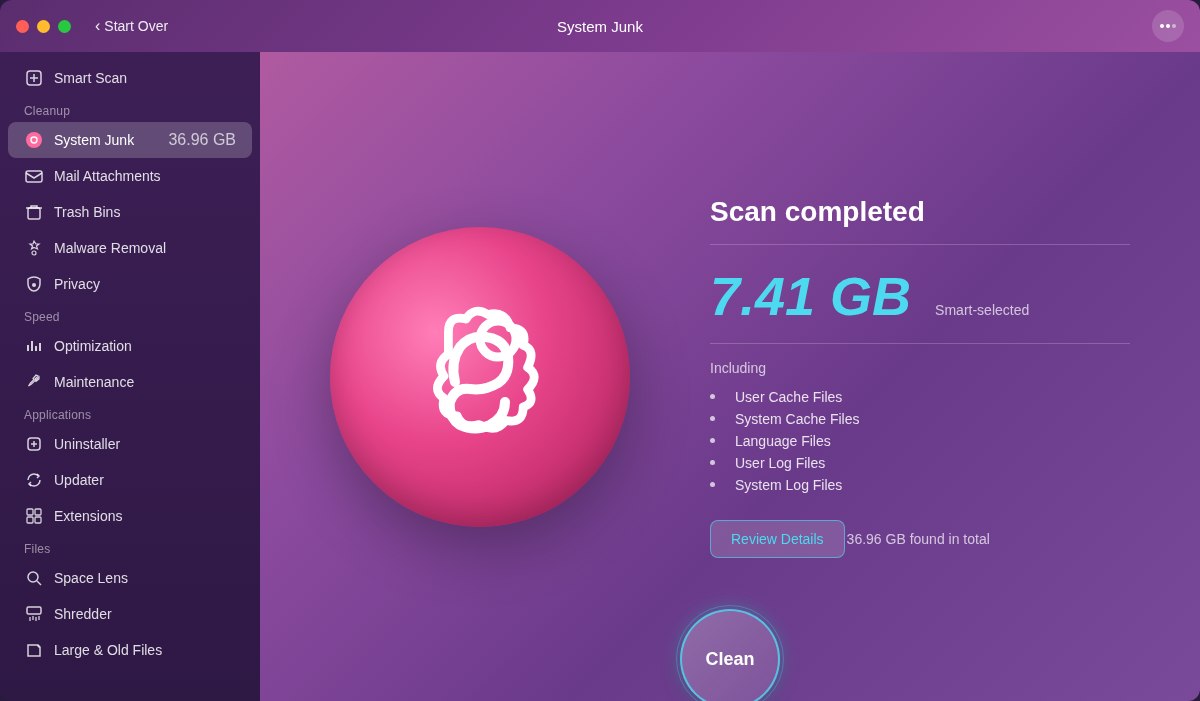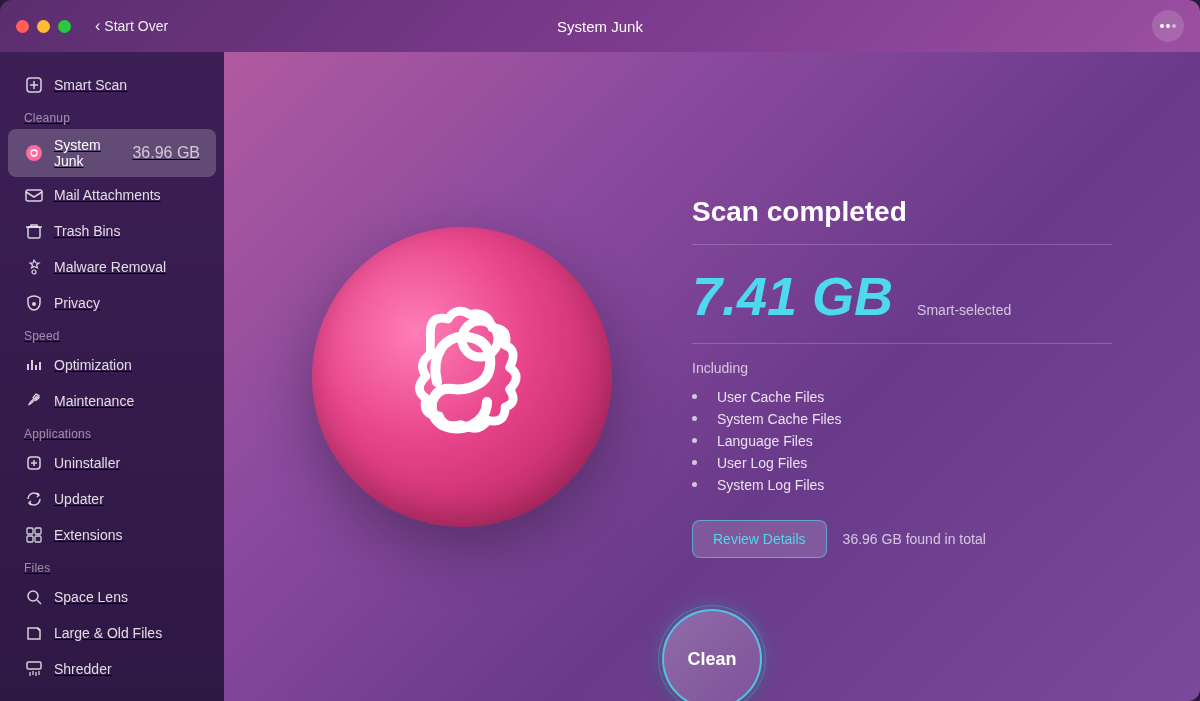--- a/index.html
+++ b/index.html
@@ -92,26 +92,25 @@
 
     
     .main-content {
       display: flex;
       flex: 1;
       overflow: hidden;
     }
 
     
     .sidebar {
-      width: 224px;
+      width: 260px;
       background: linear-gradient(180deg, #3d1f56 0%, #2e1844 100%);
-      padding: 15px 0;
+      padding: 8px 0;
       flex-shrink: 0;
       overflow-y: auto;
-      text-decoration: underline;
     }
 
     .sidebar-item {
       display: flex;
       align-items: center;
       gap: 10px;
       padding: 8px 16px;
       color: rgba(255,255,255,0.85);
       font-size: 14px;
       cursor: pointer;
@@ -264,21 +263,21 @@
       width: 5px;
       height: 5px;
       border-radius: 50%;
       background: rgba(255,255,255,0.7);
       flex-shrink: 0;
     }
 
     .action-row {
       display: flex;
       align-items: center;
-      gap: 16px;
+      gap: 2px;
     }
 
     .review-btn {
       padding: 10px 20px;
       border-radius: 8px;
       background: rgba(255,255,255,0.15);
       border: 1px solid rgba(77,217,240,0.6);
       color: #4dd9f0;
       font-size: 14px;
       font-weight: 500;
@@ -490,35 +489,35 @@
             <circle cx="8" cy="8" r="5" stroke="rgba(255,255,255,0.8)" stroke-width="1.5" fill="none"></circle>
             <path d="M12 12l4 4" stroke="rgba(255,255,255,0.8)" stroke-width="1.5"></path>
           </svg>
         </span>
         <span class="item-label">Space Lens</span>
       </div>
 
       <div class="sidebar-item">
         <span class="item-icon">
           <svg width="18" height="18" viewBox="0 0 18 18" fill="none">
+            <rect x="2" y="2" width="14" height="7" rx="1.5" stroke="rgba(255,255,255,0.8)" stroke-width="1.5" fill="none"></rect>
+            <path d="M5 12v4M8 11v4M11 12v4M14 11v4" stroke="rgba(255,255,255,0.8)" stroke-width="1.3"></path>
+          </svg>
+        </span>
+        <span class="item-label">Shredder</span>
+      </div>
+
+      <div class="sidebar-item">
+        <span class="item-icon">
+          <svg width="18" height="18" viewBox="0 0 18 18" fill="none">
             <path d="M3 4h10l2 2v9H3V4z" stroke="rgba(255,255,255,0.8)" stroke-width="1.5" fill="none"></path>
             <path d="M13 4v2h2" stroke="rgba(255,255,255,0.8)" stroke-width="1"></path>
           </svg>
         </span>
         <span class="item-label">Large &amp; Old Files</span>
-      </div>
-
-      <div class="sidebar-item">
-        <span class="item-icon">
-          <svg width="18" height="18" viewBox="0 0 18 18" fill="none">
-            <rect x="2" y="2" width="14" height="7" rx="1.5" stroke="rgba(255,255,255,0.8)" stroke-width="1.5" fill="none"></rect>
-            <path d="M5 12v4M8 11v4M11 12v4M14 11v4" stroke="rgba(255,255,255,0.8)" stroke-width="1.3"></path>
-          </svg>
-        </span>
-        <span class="item-label">Shredder</span>
       </div>
     </div>
 
     <div class="right-panel">
       <div class="panel-content">
 
         <div class="app-icon">
           <div class="icon-circle">
             <svg viewBox="0 0 180 180" fill="none" xmlns="http://www.w3.org/2000/svg">
 

